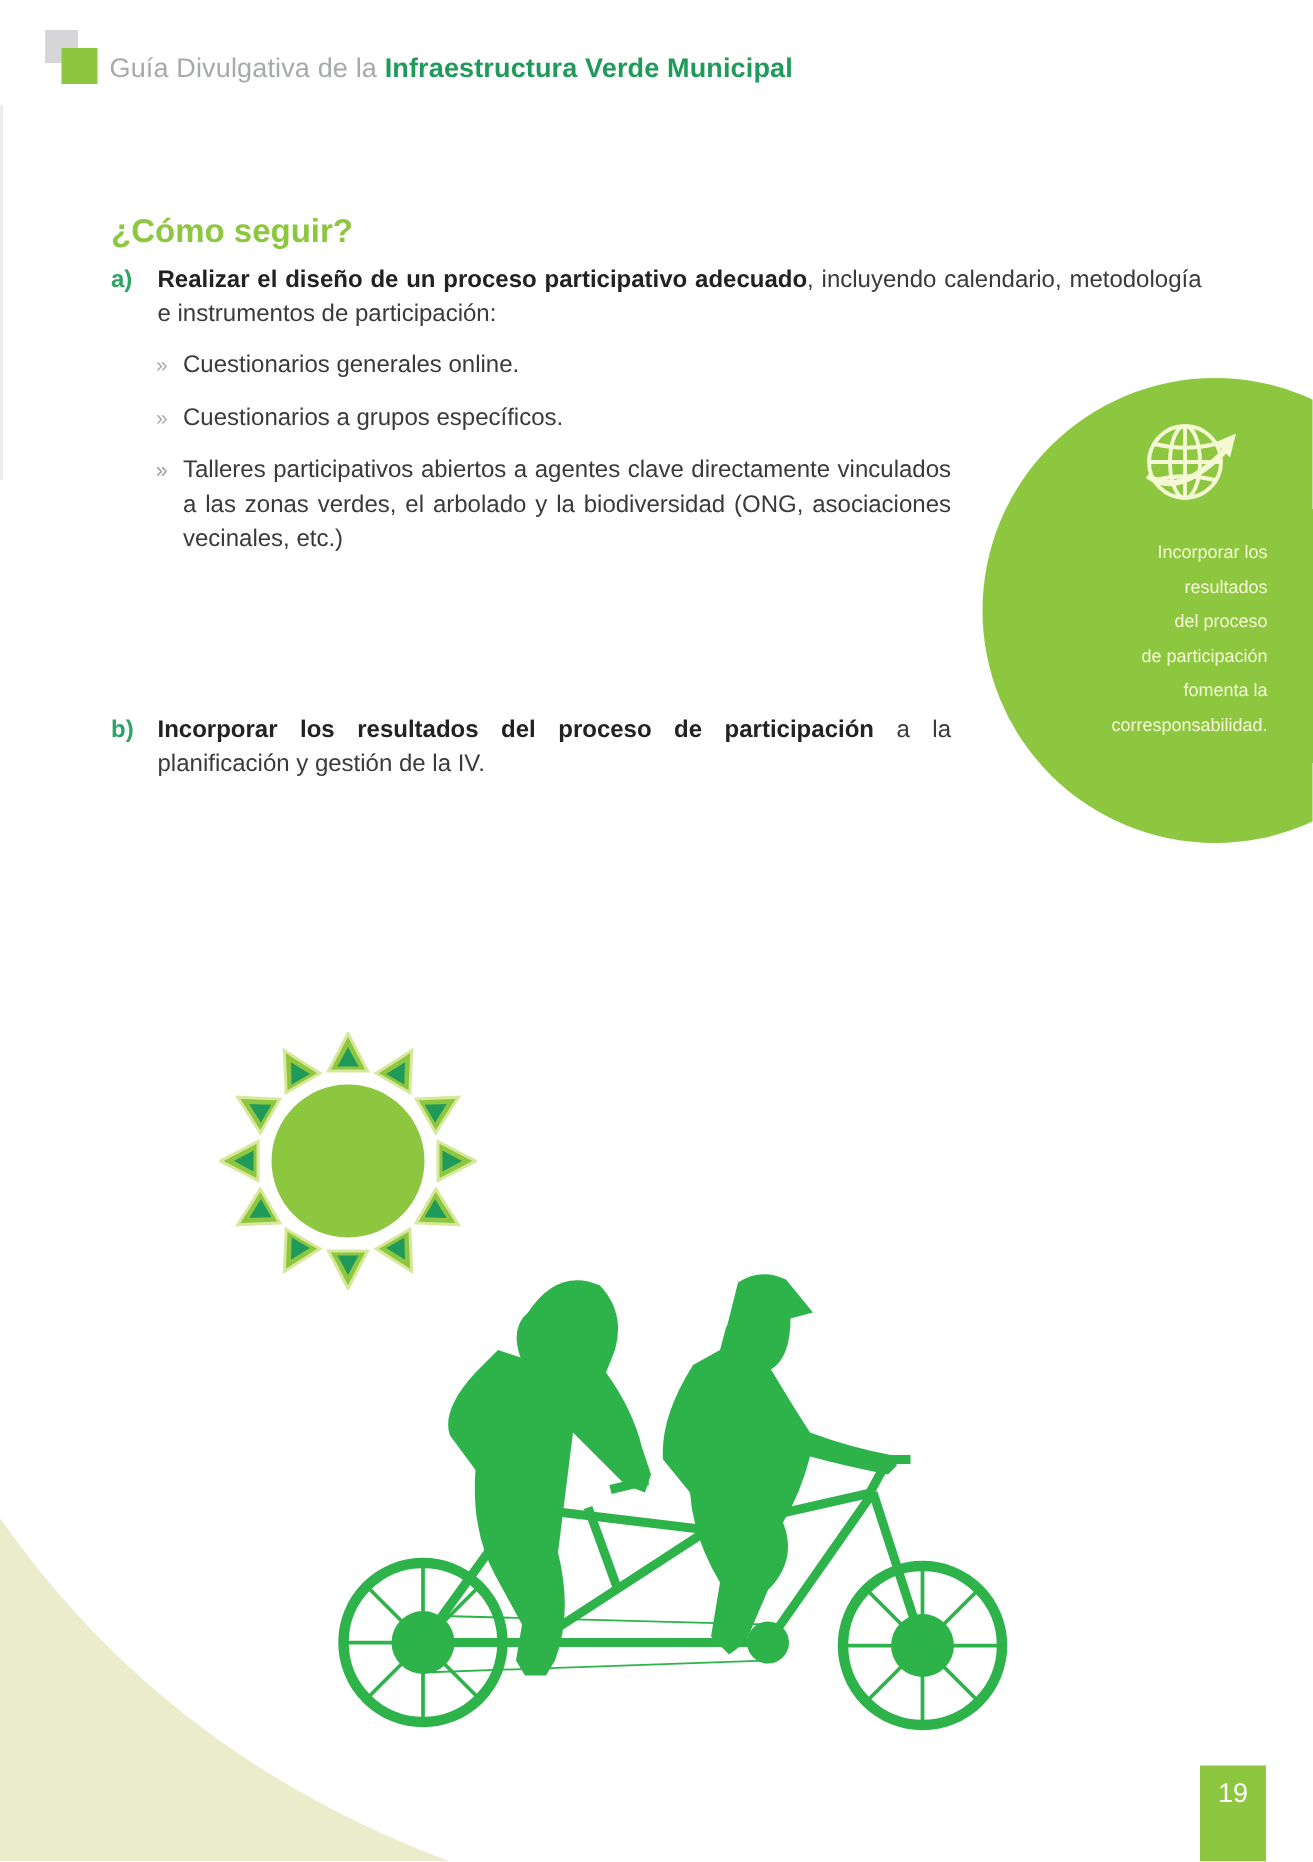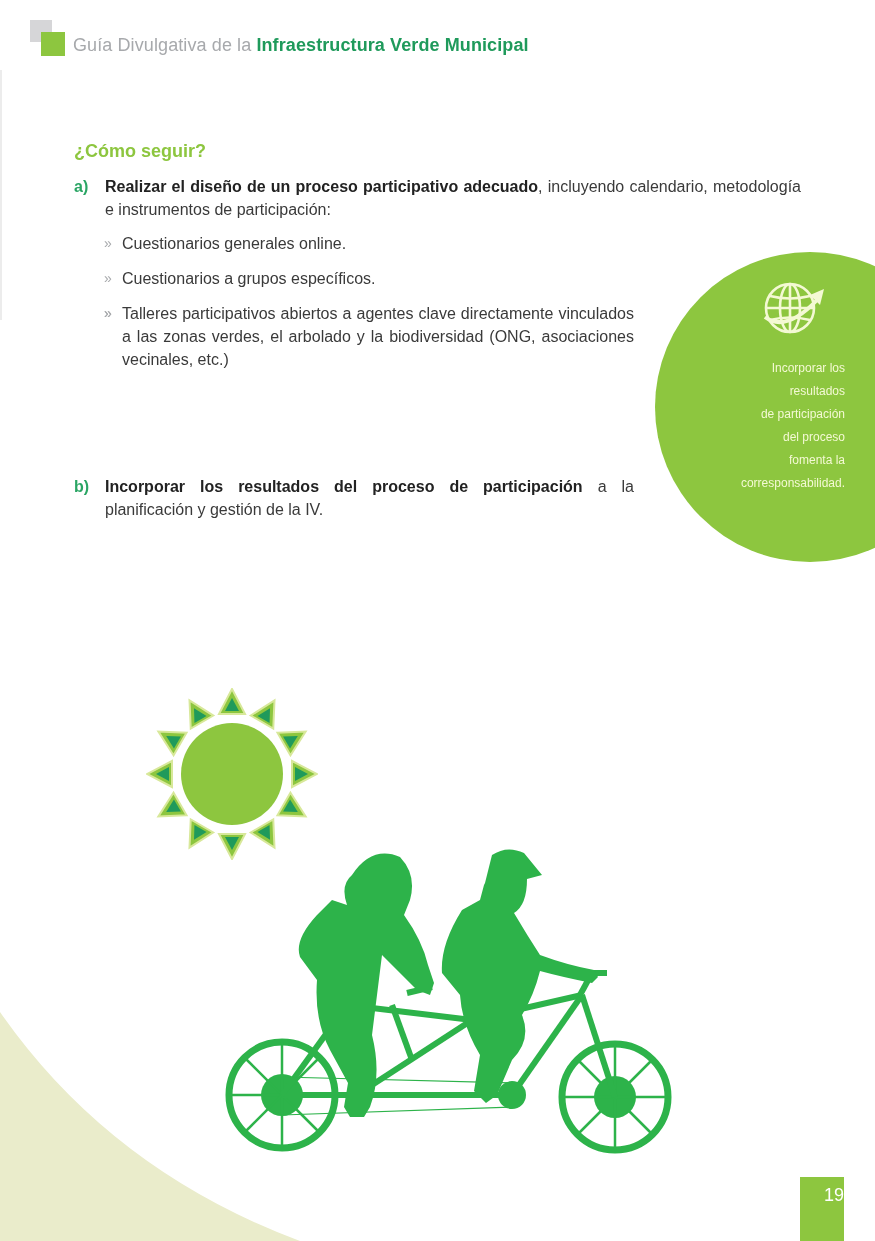--- a/index.html
+++ b/index.html
@@ -26,21 +26,21 @@
     .logo .front { position: absolute; left: 11px; top: 12px; width: 24px; height: 24px; background: #8dc63f; }
     .header-title {
       position: absolute; left: 43px; top: 15px; font-size: 18px; white-space: nowrap;
       letter-spacing: 0.1px;
     }
     .header-title .muted { color: #a7a9ac; }
     .header-title .accent { color: #1f9a5b; font-weight: bold; }
 
     
     .section-title {
-      position: absolute; left: 74px; top: 141px; font-size: 18px; font-weight: bold;
+      position: absolute; left: 74px; top: 141px; font-size: 22px; font-weight: bold;
       color: #8dc63f;
     }
 
     .item { position: absolute; font-size: 16px; line-height: 23px; color: #3a3a3a; }
     .item .marker { position: absolute; left: 0; top: 0; color: #2aa564; font-weight: bold; }
     .item .body { margin-left: 31px; text-align: justify; }
     .item .body b { color: #222; }
     .item-a { left: 74px; top: 175px; width: 727px; }
     .item-b { left: 74px; top: 475px; width: 560px; }
 
@@ -65,21 +65,21 @@
     
     .swoosh { position: absolute; left: 0; top: 1000px; width: 320px; height: 241px; }
 
     
     .sun { position: absolute; left: 146px; top: 688px; width: 172px; height: 172px; }
     .tandem { position: absolute; left: 222px; top: 845px; width: 455px; height: 315px; }
 
     
     .page-number {
       position: absolute; left: 800px; top: 1177px; width: 44px; height: 64px;
-      background: #8dc63f; color: #ffffff; font-size: 18px; text-align: right;
+      background: #8dc63f; color: #ffffff; font-size: 18px; text-align: center;
       padding-top: 8px;
     }
   </style>
 </head>
 <body>
 
 <div class="page">
 
   <div class="edge-line"></div>
 
@@ -133,22 +133,22 @@
       <line x1="4" y1="31" x2="52" y2="31"></line>
       <path d="M8 19 Q28 24 48 19"></path>
       <path d="M8 43 Q28 38 48 43"></path>
       <path d="M3 40 Q24 56 56 22" stroke-width="4"></path>
     </g>
     <polygon points="62,12 48,18 58,28" fill="#f4f9d4"></polygon>
   </svg>
   <div class="callout-text">
     <div>Incorporar los</div>
     <div>resultados</div>
+    <div>del proceso</div>
     <div>de participación</div>
-    <div>del proceso</div>
     <div>fomenta la</div>
     <div>corresponsabilidad.</div>
   </div>
 
   <svg class="swoosh" viewBox="0 0 320 241">
     <path d="M0 12 Q110 170 300 241 L0 241 Z" fill="#eaeccb"></path>
   </svg>
 
   <svg class="sun" viewBox="0 0 172 172">
     <g transform="translate(86,86)">

